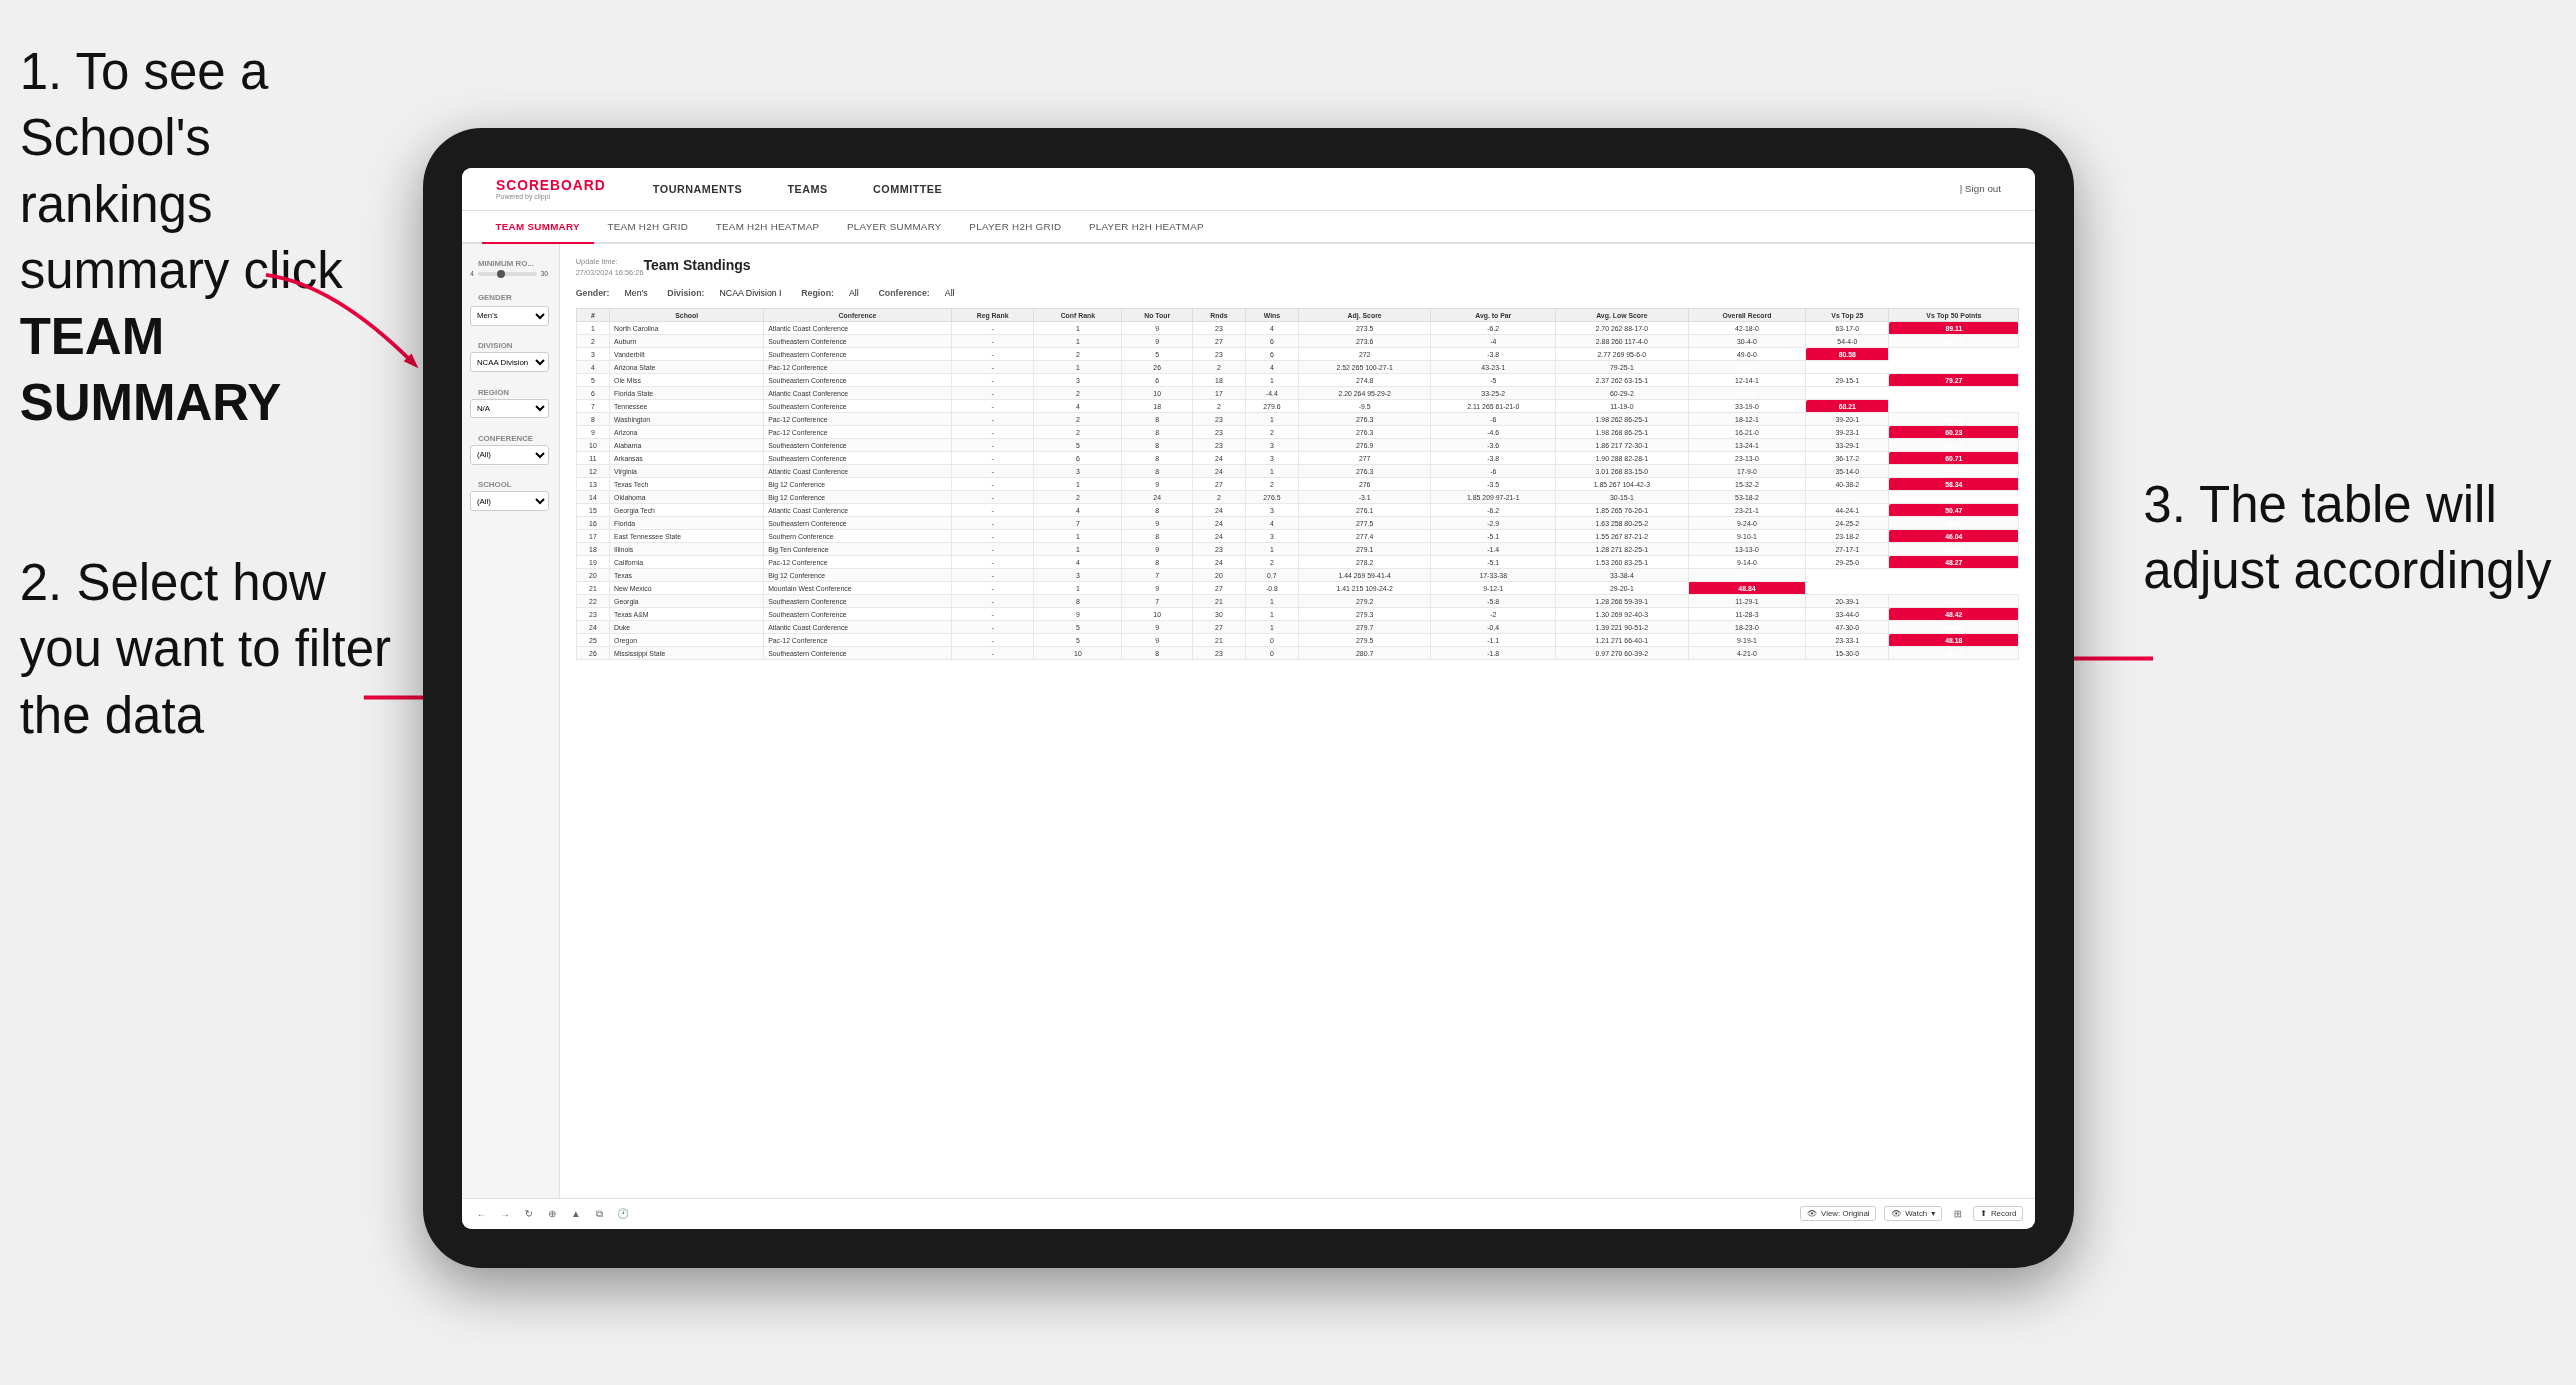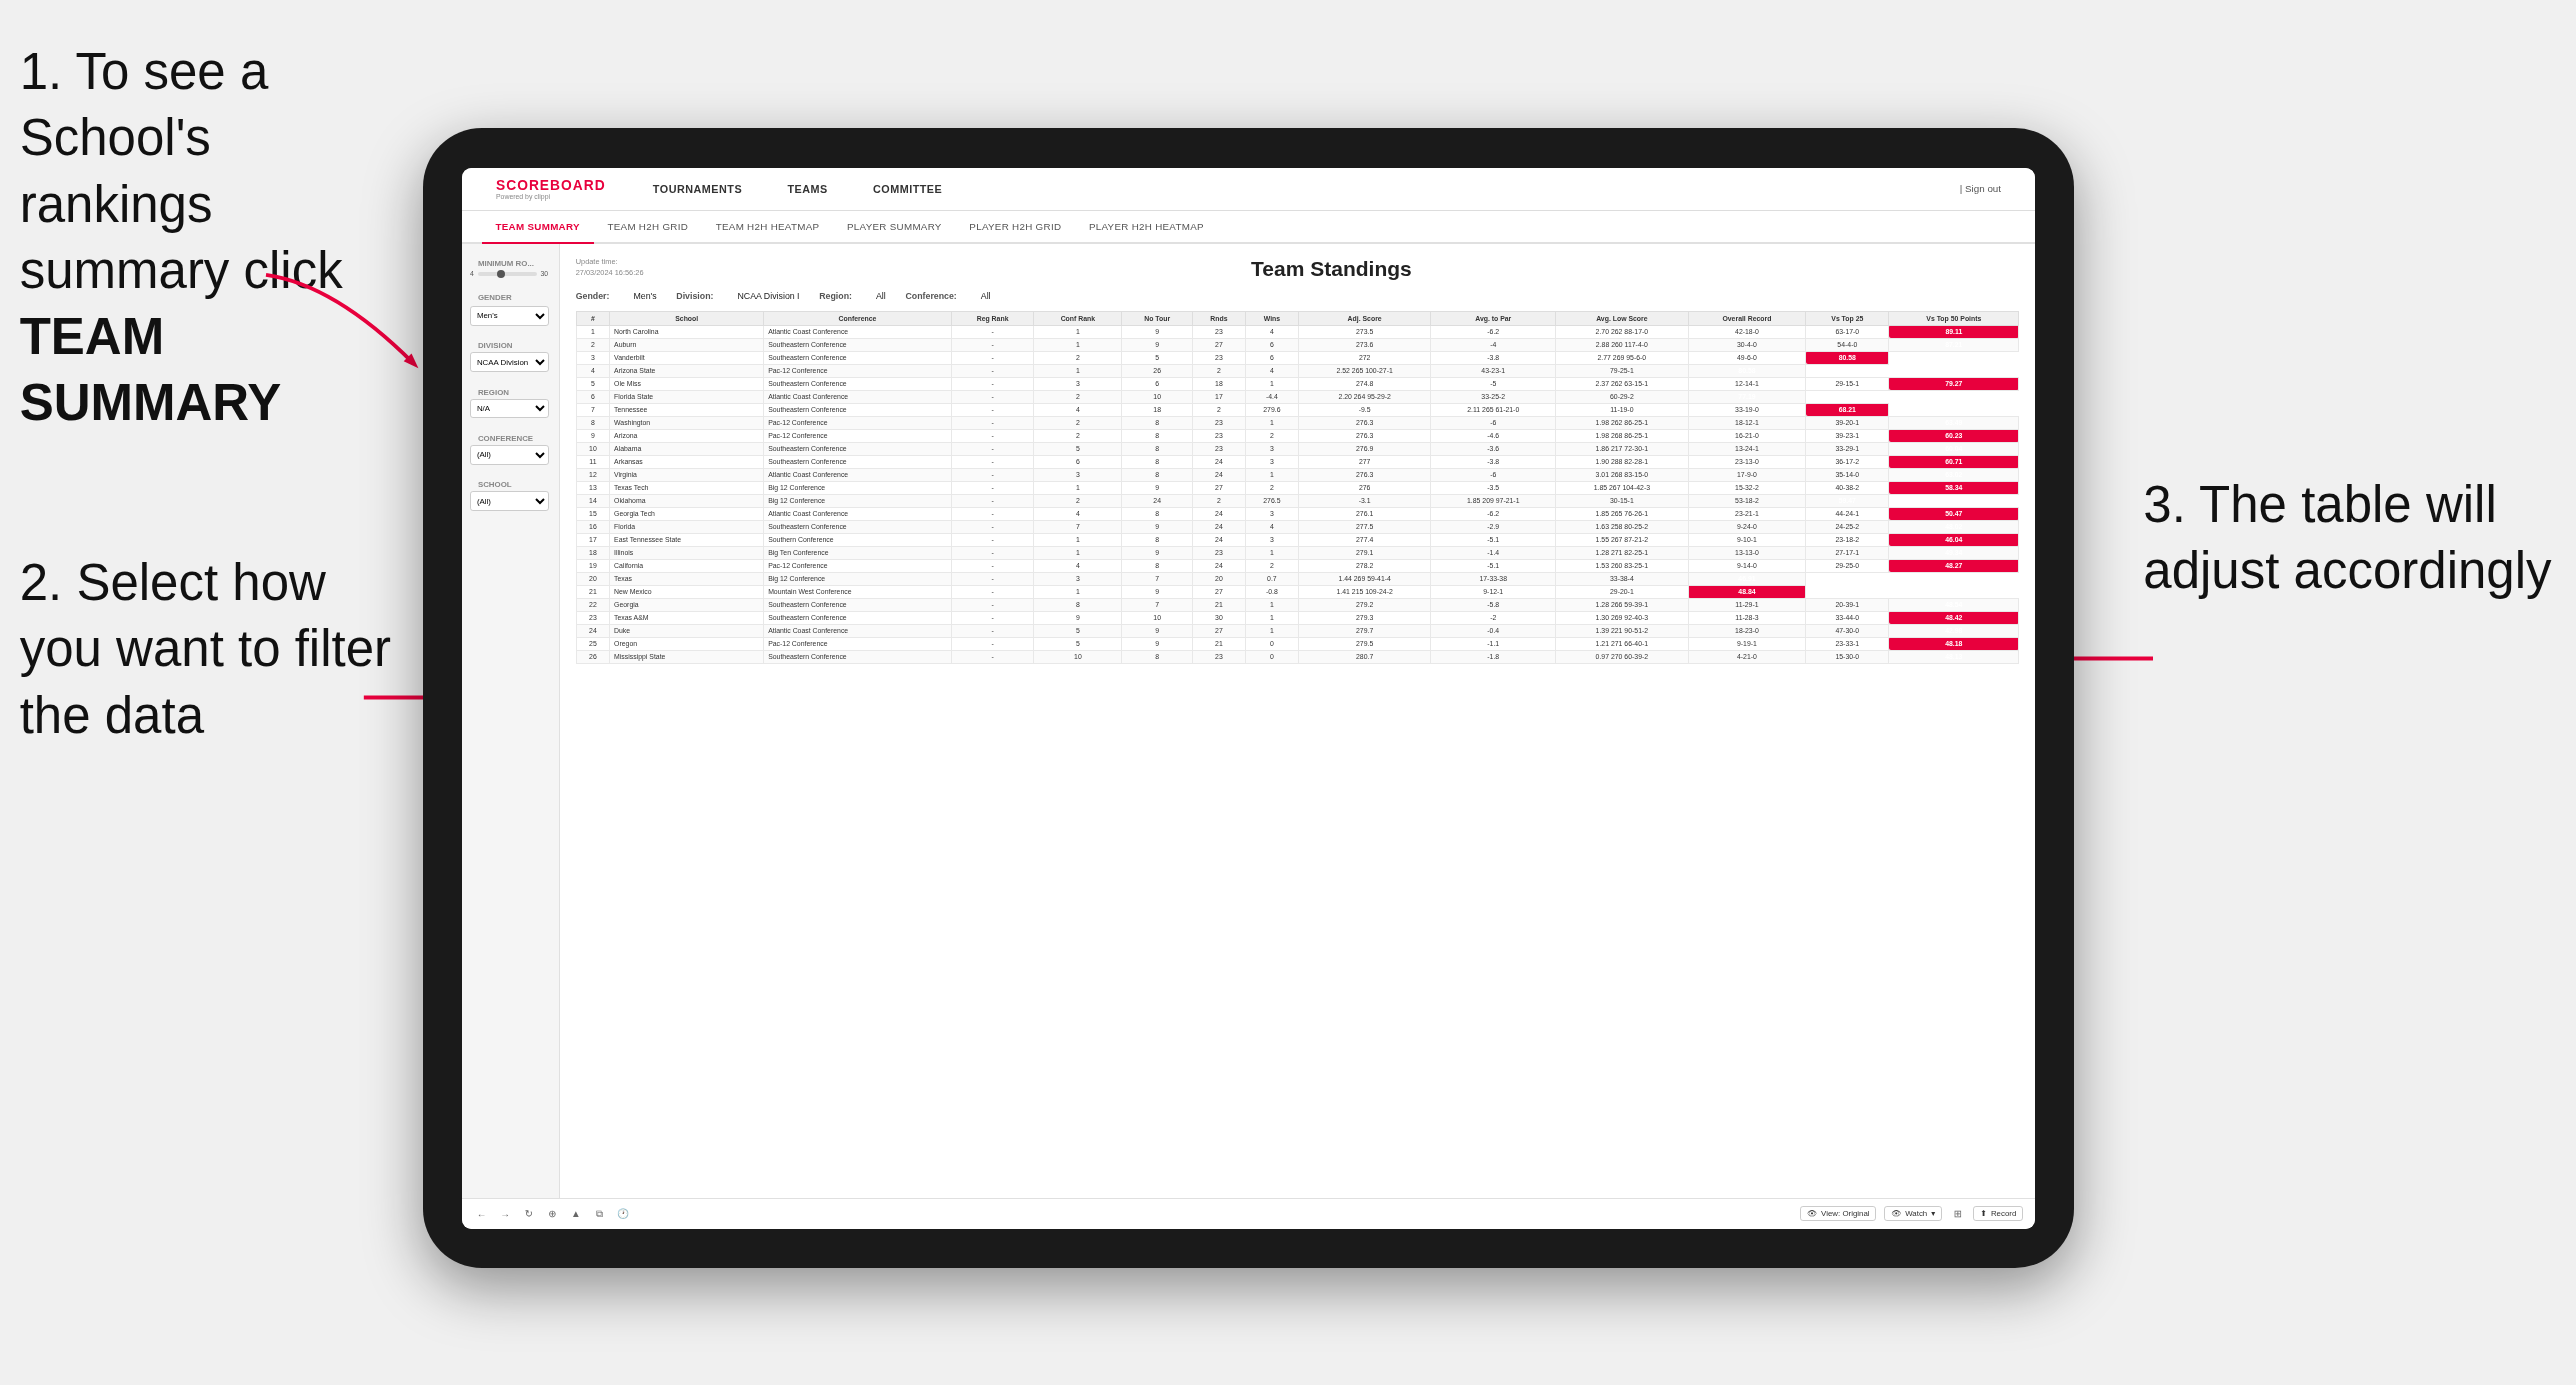--- a/index.html
+++ b/index.html
@@ -234,37 +234,37 @@
       justify-content: space-between;
       align-items: flex-start;
       margin-bottom: 9.8px;
     }
     .update-time {
       font-size: 7.4px;
       color: #888;
       line-height: 1.4;
     }
     .table-title {
-      font-size: 21px;
+      font-size: 14px;
       font-weight: 700;
       color: #222;
-      text-align: center;
+      text-align: left;
       flex: 1;
     }
     .filter-row {
       display: flex;
       gap: 19.7px;
       margin-bottom: 9.8px;
       font-size: 8.8px;
       color: #444;
       align-items: center;
     }
     .filter-item {
       display: flex;
-      gap: 24px;
+      gap: 15px;
     }
     .filter-label { font-weight: 600; color: #555; }
     .filter-val { color: #222; }
 
     
     .data-table {
       width: 100%;
       border-collapse: collapse;
       font-size: 7.4px;
     }

